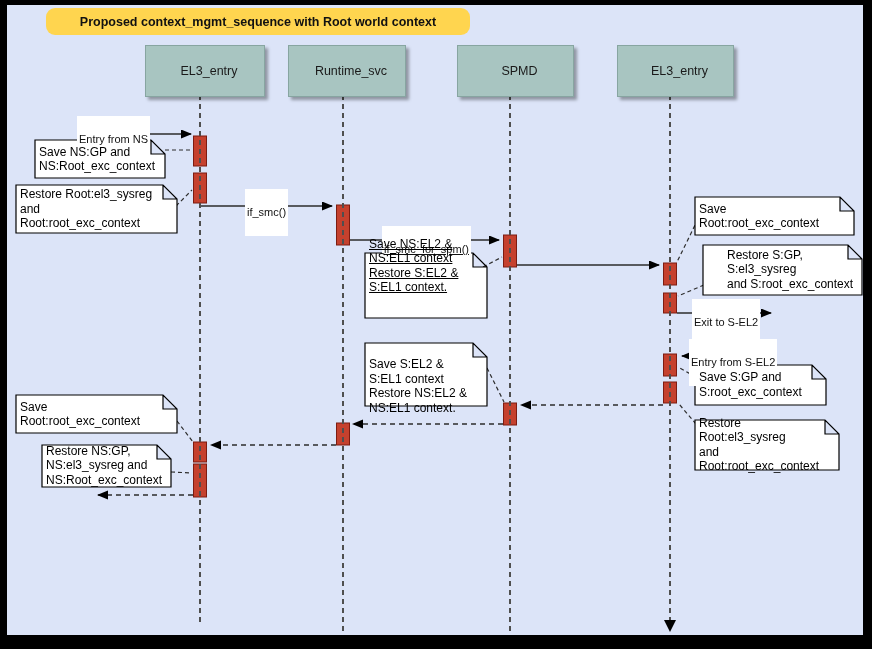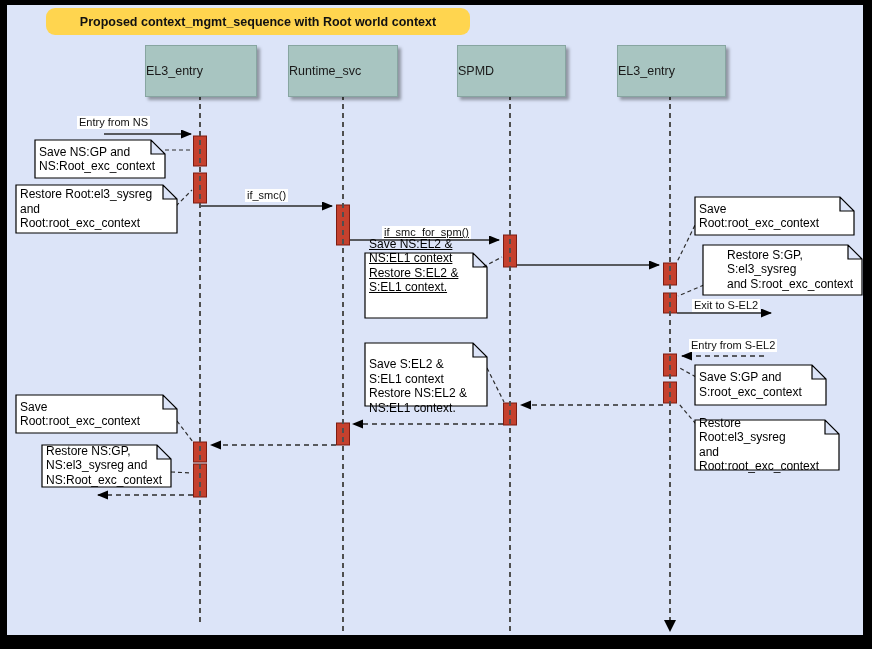--- a/index.html
+++ b/index.html
@@ -13,29 +13,29 @@
   }
   svg.overlay { position:absolute; left:0; top:0; width:872px; height:649px; }
   .title-badge {
     position:absolute; left:46px; top:8px; width:424px; height:27px;
     background:#ffd54f; border-radius:9px; display:flex; align-items:center;
     justify-content:center; font-size:12.5px; font-weight:bold; color:#111;
   }
   .head {
     position:absolute; height:50px; background:#a8c5c1; border:1px solid #87a5a1;
     box-shadow:3px 3px 3px rgba(0,0,0,0.35); display:flex; align-items:center;
-    justify-content:flex-start; font-size:12.5px; color:#1a1a1a;
+    justify-content:center; font-size:12.5px; color:#1a1a1a;padding-left:8px;
   }
   .note-text {
     position:absolute; display:flex; align-items:center; font-size:12px;
     line-height:14.5px; color:#000; white-space:pre-line;
   }
   .msg-label {
     position:absolute; background:#fff; font-size:11px; line-height:13px;
-    padding:0 2px; color:#111; white-space:nowrap;
+    padding:17px 2px; color:#111; white-space:nowrap;
   }
 </style>
 </head>
 <body>
 
 <div class="frame">
   <div class="canvas"></div>
 
   <svg class="overlay">
     <defs>

